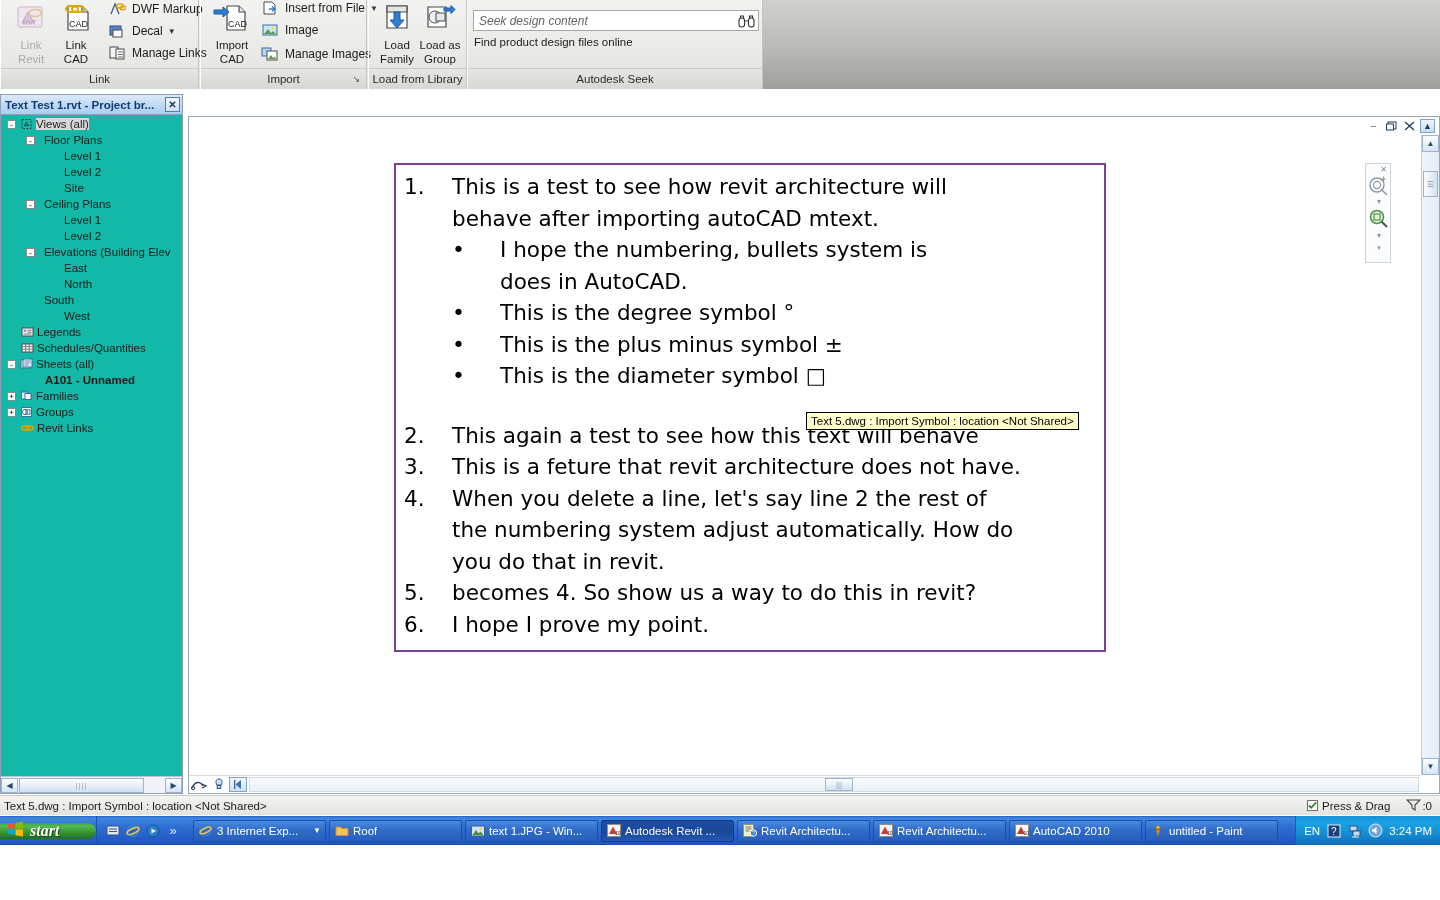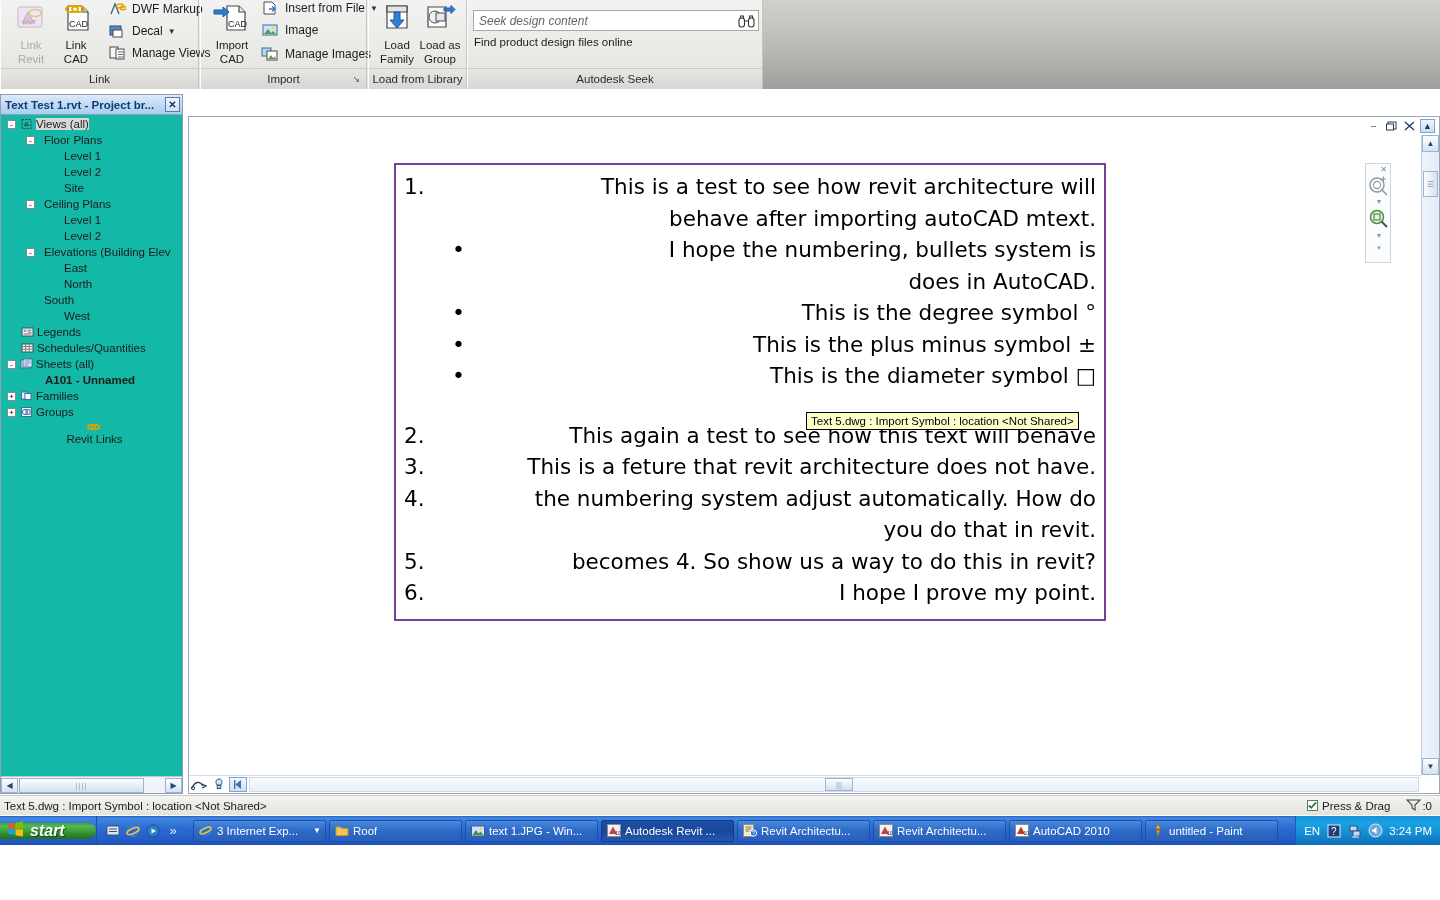--- a/index.html
+++ b/index.html
@@ -116,21 +116,21 @@
     background:#ffffff; overflow:hidden;
   }
 
   #mtext-box {
     position:absolute; left:205px; top:28px; width:712px;
     border:2px solid #7b3f98; background:#ffffff; padding:6px 8px 10px 8px;
   }
   .mt { font-family:"DejaVu Sans", sans-serif; font-size:21.5px; color:#000; line-height:31.5px; }
   .mt-row { display:flex; align-items:flex-start; }
   .mt-num { width:48px; flex:none; }
-  .mt-body { flex:1;text-align:right; }
+  .mt-body { flex:1; }
   .mt-bullet-row { display:flex; align-items:flex-start; margin-left:48px; }
   .mt-bul { width:48px; flex:none; font-size:22px; line-height:31px; }
   .mt-gap { height:28px; }
 
   #tooltip {
     position:absolute; left:617px; top:277px;
     background:#ffffcc; border:1px solid #000; color:#000;
     font-size:11.5px; padding:2px 4px; white-space:nowrap; z-index:50;
   }
 
@@ -183,20 +183,21 @@
     background:linear-gradient(to bottom,#2b62c9 0%,#3f87e0 8%,#2c6bd1 42%,#2059c1 90%,#1d4fae 100%);
     display:flex; align-items:center;
   }
   #startbtn {
     width:96px; height:16px; flex:none;
     background:linear-gradient(to bottom,#3ea33e 0%,#54b94f 20%,#2e8b2e 70%,#226d22 100%);
     border-top-right-radius:11px; border-bottom-right-radius:11px;
     display:flex; align-items:center; padding-left:7px;
     color:#fff; font-weight:bold; font-style:italic; font-size:16px;
     text-shadow:1px 1px 1px rgba(0,0,0,.5);
+    font-family:Liberation Serif, serif;
   }
   #qlaunch { flex:none; display:flex; align-items:center; gap:4px;
     padding:0 6px 0 8px; height:29px; border-left:1px solid #1b4fae; }
   .ql-ico { width:16px; height:16px; display:flex; align-items:center; justify-content:center; }
   #tasks { flex:1; display:flex; align-items:flex-end; gap:3px; padding-left:6px; overflow:hidden; }
   .task {
     height:22px; min-width:0; flex:0 0 auto; width:133px;
     background:linear-gradient(to bottom,#4a8ae0,#2f6cc8 45%,#275ebc);
     border:1px solid #1c4fa8; border-radius:2px;
     display:flex; align-items:center; padding:0 4px; gap:4px;
@@ -272,21 +273,21 @@
       <div class="small-btn" style="left:105px; top:42px;">
         <span class="ico">
           <svg width="18" height="16" viewBox="0 0 18 16">
             <rect x="2" y="2" width="8" height="11" fill="#f4f4f4" stroke="#4a4a4a"></rect>
             <rect x="8" y="4" width="8" height="10" fill="#ffffff" stroke="#4a4a4a"></rect>
             <line x1="10" y1="7" x2="15" y2="7" stroke="#6a6a6a"></line>
             <line x1="10" y1="9.5" x2="15" y2="9.5" stroke="#6a6a6a"></line>
             <line x1="10" y1="12" x2="15" y2="12" stroke="#6a6a6a"></line>
           </svg>
         </span>
-        <span>Manage Views</span>
+        <span>Manage Links</span>
       </div>
     </div>
     <div class="panel-title">
       <span>Link</span>
     </div>
   </div>
 
   <div class="panel" style="left:200px; width:167px;">
     <div class="panel-body">
       <div class="big-btn" style="left:4px; top:4px;">
@@ -512,21 +513,21 @@
         <span class="expander">+</span>
         <span class="nicon">
           <svg width="13" height="12" viewBox="0 0 13 12">
             <rect x="1.5" y="1.5" width="10" height="9" fill="#fdfdfd" stroke="#3b6ea5"></rect>
             <circle cx="5" cy="6" r="2.6" fill="none" stroke="#3b6ea5"></circle>
             <rect x="6" y="3.8" width="4" height="4.4" fill="none" stroke="#3b6ea5"></rect>
           </svg>
         </span>
         <span class="ntext">Groups</span>
       </div>
-      <div class="node" style="padding-left: 6px; flex-direction: column;">
+      <div class="node" style="padding-left: 6px;">
         <span class="spacer" style="width: 13px;"></span>
         <span class="nicon">
           <svg width="13" height="12" viewBox="0 0 13 12">
             <ellipse cx="4.5" cy="6" rx="3.6" ry="2.1" fill="none" stroke="#d9a400" stroke-width="1.8"></ellipse>
             <ellipse cx="8.5" cy="6" rx="3.6" ry="2.1" fill="none" stroke="#d9a400" stroke-width="1.8"></ellipse>
           </svg>
         </span>
         <span class="ntext">Revit Links</span>
       </div>
     </div>
@@ -601,20 +602,21 @@
         </div>
         <div class="mt mt-row">
           <div class="mt-num">3.</div>
           <div class="mt-body">
             <div>This is a feture that revit architecture does not have.</div>
           </div>
         </div>
         <div class="mt mt-row">
           <div class="mt-num">4.</div>
           <div class="mt-body">
+            <div>When you delete a line, let's say line 2 the rest of</div>
             <div>the numbering system adjust automatically. How do</div>
             <div>you do that in revit.</div>
           </div>
         </div>
         <div class="mt mt-row">
           <div class="mt-num">5.</div>
           <div class="mt-body">
             <div>becomes 4. So show us a way to do this in revit?</div>
           </div>
         </div>

